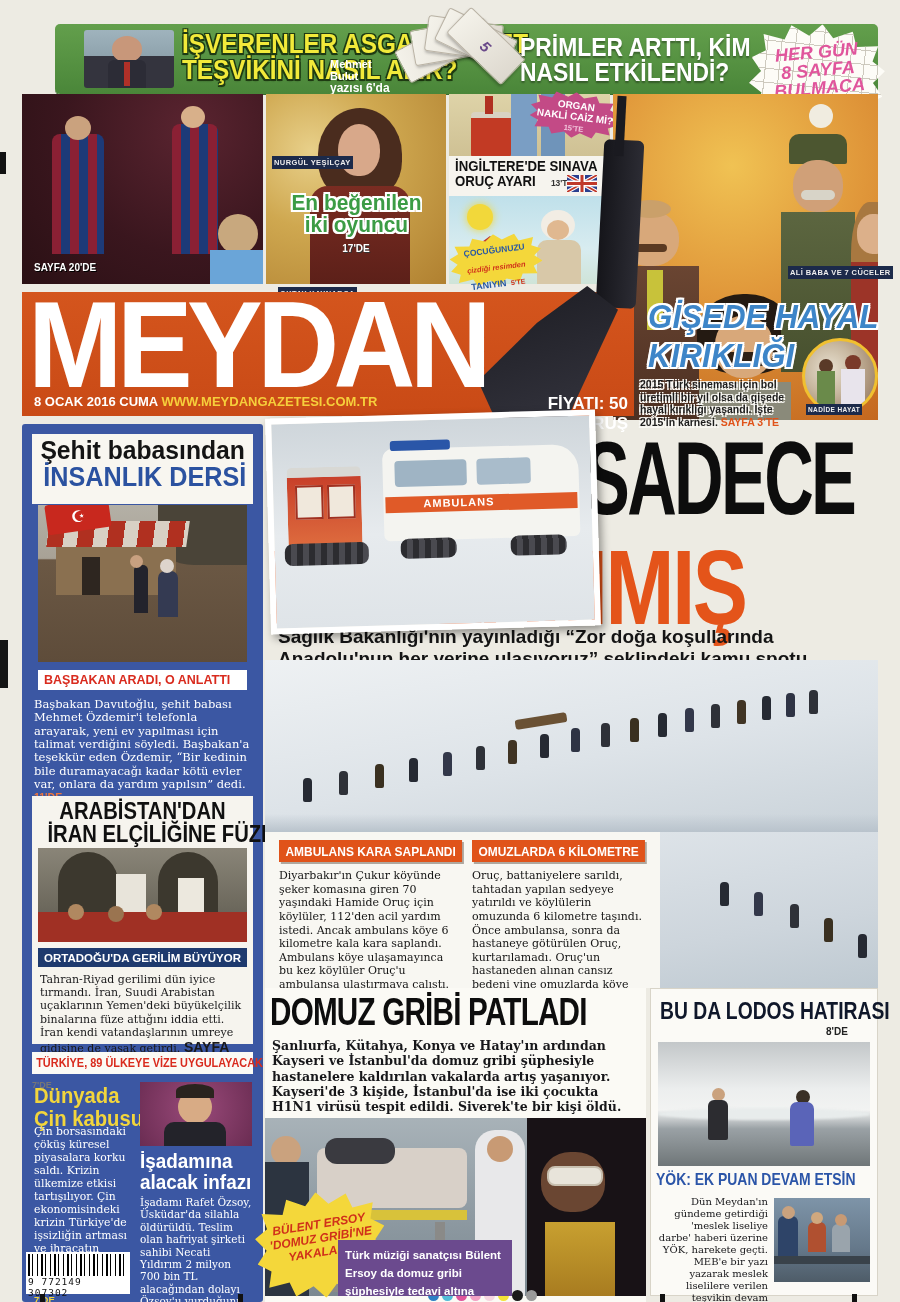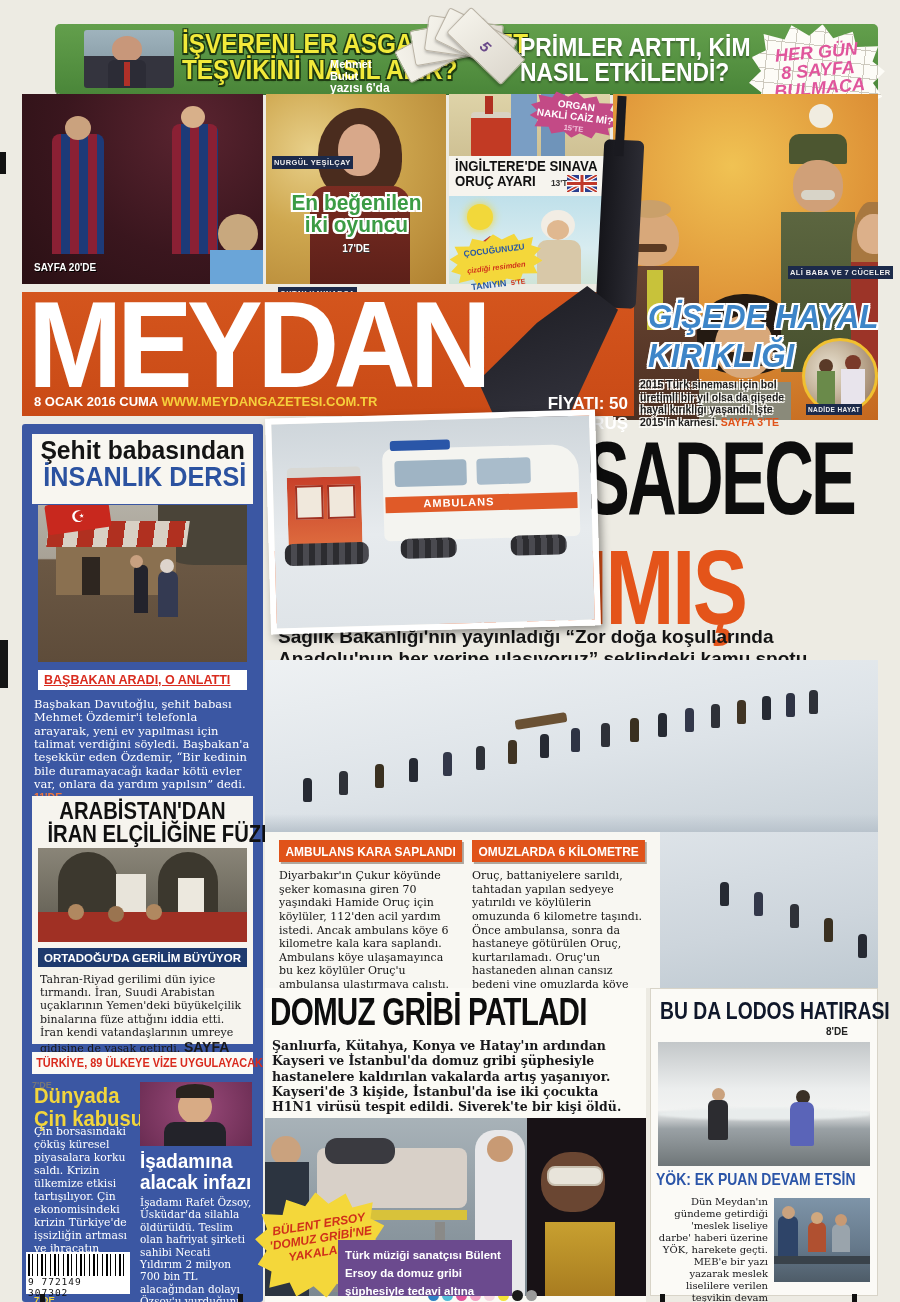--- a/index.html
+++ b/index.html
@@ -219,21 +219,21 @@
     <div class="abs" style="left:10px;top:16px;width:140px;height:26px;background:repeating-linear-gradient(90deg,#b03020 0 16px,#d8d0c4 16px 30px);transform:skewX(-8deg);"></div>
     <div class="abs" style="left:44px;top:52px;width:18px;height:38px;background:#2e2620;"></div>
     <div class="abs" style="left:96px;top:60px;width:14px;height:48px;background:#23232c;border-radius:5px 5px 0 0;"></div>
     <div class="abs" style="left:92px;top:50px;width:13px;height:13px;border-radius:50%;background:#c8a080;"></div>
     <div class="abs" style="left:120px;top:66px;width:20px;height:46px;background:#343a52;border-radius:7px 7px 0 0;"></div>
     <div class="abs" style="left:122px;top:54px;width:14px;height:14px;border-radius:50%;background:#ddd4cc;"></div>
     <div class="abs" style="left:8px;top:-4px;width:64px;height:30px;background:#c8281e;transform:rotate(-8deg);border-radius:3px;
                 display:flex;align-items:center;justify-content:center;color:#fff;font-size:16px;">☪</div>
   </div>
   <div class="abs" style="left:38px;top:670px;width:209px;height:20px;background:#fff;">
-    <span style="color:#d92b1e;font-size:12.5px;font-weight:800;padding-left:6px;line-height:20px;display:inline-block;text-decoration:underline;">BAŞBAKAN ARADI, O ANLATTI</span>
+    <span style="color:#d92b1e;font-size:12.5px;font-weight:800;padding-left:6px;line-height:20px;display:inline-block;">BAŞBAKAN ARADI, O ANLATTI</span>
   </div>
   <div class="abs serifb" style="left:34px;top:698px;width:220px;font-size:11.5px;line-height:1.16;color:#fff;">
     <span>Başbakan Davutoğlu, şehit babası Mehmet Özdemir'i telefonla arayarak, yeni ev yapılması için talimat verdiğini söyledi. Başbakan'a teşekkür eden Özdemir, “Bir kedinin bile duramayacağı kadar kötü evler var, onlara da yardım yapılsın” dedi.</span>
     <span style="color:#f0763c;font-weight:800;font-family:'Liberation Sans',sans-serif;font-size:10.5px;">11'DE</span>
   </div>
 
   <div class="abs" style="left:32px;top:796px;width:221px;height:248px;background:#f6f4ee;">
     <div class="hl" style="text-align:center;padding-top:4px;font-size:23px;color:#101010;line-height:1;">
       <span class="ccond" style="transform:scaleX(.88);">ARABİSTAN'DAN</span><br>
       <span class="ccond" style="transform:scaleX(.88);">İRAN ELÇİLİĞİNE FÜZE</span>

